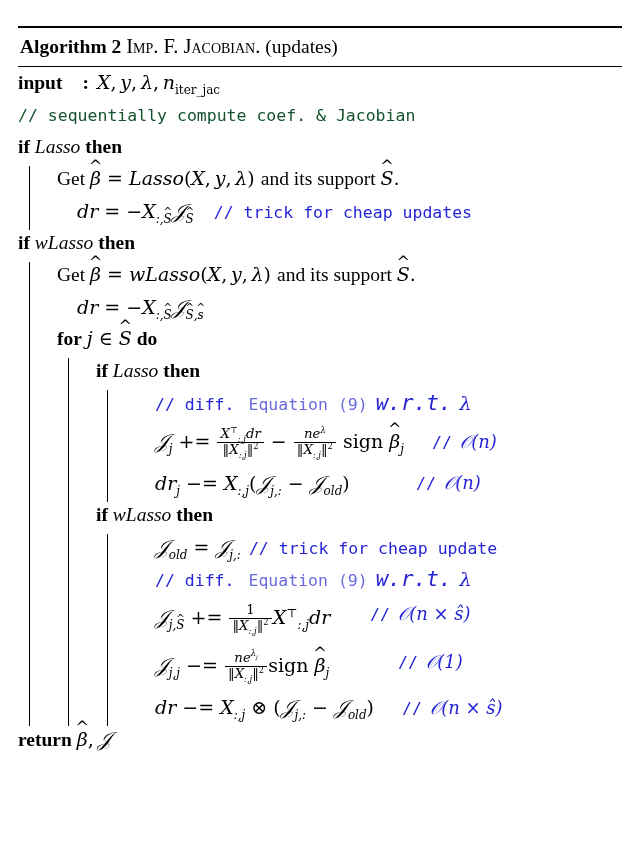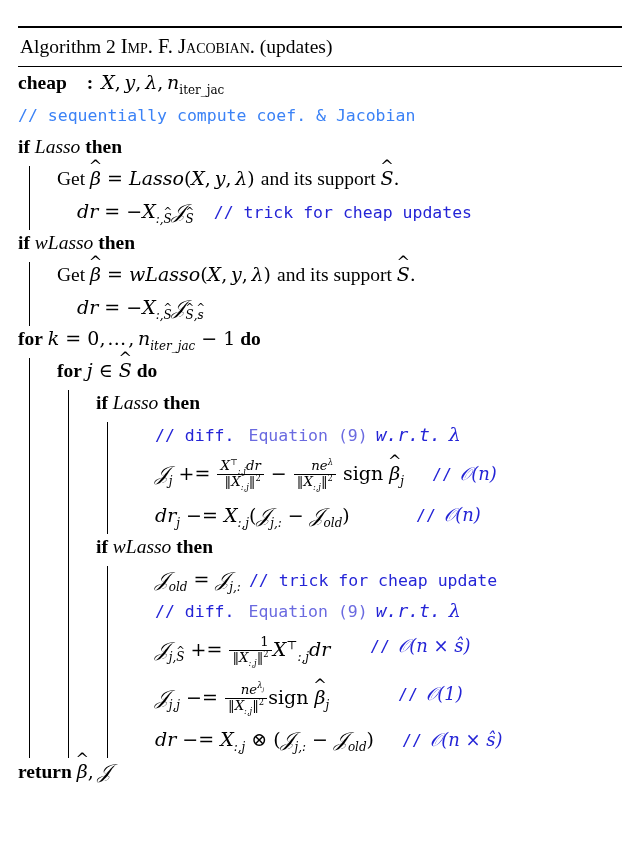--- a/index.html
+++ b/index.html
@@ -37,21 +37,21 @@
     padding: 0;
     height: 0;
   }
 
   .caption {
     font-size: 19.5px;
     line-height: 1.45;
     padding: 4px 0 4px 2px;
     white-space: nowrap;
   }
-  .caption b { font-weight: normal; }
+  .caption b { font-weight: bold; }
   .smallcaps {
     font-variant: small-caps;
     font-size: 20.5px;
   }
 
   .body-lines {
     padding: 3px 0 4px 0;
   }
 
   .line {
@@ -114,35 +114,35 @@
   }
 
   
   .cmt {
     font-family: "DejaVu Sans Mono", "Liberation Mono", monospace;
     font-size: 16.5px;
     font-style: normal;
   }
   .cmt-i {
     font-family: "DejaVu Sans Mono", "Liberation Mono", monospace;
-    font-size: 18px;
+    font-size: 21px;
     font-style: italic;
     text-align: center;
   }
   .bigO {
     font-family: "DejaVu Serif", serif;
     font-style: italic;
     font-size: 18px;
   }
 
   
   .frac {
     display: inline-block;
     vertical-align: middle;
-    text-align: right;
+    text-align: center;
     font-size: 0.70em;
     line-height: 1.12;
     position: relative;
     top: -0.08em;
     margin: 0 1px;
   }
   .frac .num { display: block; padding: 0 3px; }
   .frac .den {
     display: block;
     border-top: 1px solid #000;
@@ -168,26 +168,26 @@
     <b>Algorithm 2</b>
     <span class="smallcaps">Imp. F. Jacobian.</span>
     <span>(updates)</span>
   </div>
 
   <hr class="rule-thin">
 
   <div class="body-lines">
 
     <div class="line ind0">
-      <span class="kw">cheap</span><span class="sp sp20"></span><span class="kw">:</span><span class="sp sp8"></span><span class="m">X<span class="mu">,</span> y<span class="mu">,</span> λ<span class="mu">,</span> n<sub class="sn">iter_jac</sub></span>
-    </div>
-
-
-    <div class="line ind0">
-      <span class="cmt" style="color:#3b82f6">// sequentially compute coef.  &amp; Jacobian</span>
+      <span class="kw">input</span><span class="sp sp20"></span><span class="kw">:</span><span class="sp sp8"></span><span class="m">X<span class="mu">,</span> y<span class="mu">,</span> λ<span class="mu">,</span> n<sub class="sn">iter_jac</sub></span>
+    </div>
+
+
+    <div class="line ind0">
+      <span class="cmt" style="color:#14532d">// sequentially compute coef.  &amp; Jacobian</span>
     </div>
 
     <div class="line ind0">
       <span class="kw">if</span>
       <span class="it">Lasso</span>
       <span class="kw">then</span>
     </div>
 
     <div class="line ind1">
       <span class="guide" style="left:11px"></span>
@@ -218,25 +218,20 @@
       </span>
       <span>and its support</span>
       <span class="m"><span class="hat">S<span class="hmark">^</span></span><span class="mu">.</span></span>
     </div>
 
     <div class="line ind1">
       <span class="guide" style="left:11px"></span>
       <span class="sp sp20"></span><span class="m">dr<span class="mu"> = −</span>X<sub class="s">:,<span class="hat">S<span class="hmark">^</span></span></sub><span class="cal">𝒥</span><sub class="s"><span class="hat">S<span class="hmark">^</span></span>,<span class="hat">s<span class="hmark">^</span></span></sub></span>
     </div>
 
-    <div class="line ind0">
-      <span class="kw">for</span>
-      <span class="m">k<span class="mu"> = 0<span style="font-style:normal">, … ,</span></span> n<sub class="s">iter_jac</sub><span class="mu"> − 1</span></span>
-      <span class="kw">do</span>
-    </div>
 
     <div class="line ind1">
       <span class="guide" style="left:11px"></span>
       <span class="kw">for</span>
       <span class="m">j<span class="mu"> ∈ </span><span class="hat">S<span class="hmark">^</span></span></span>
       <span class="kw">do</span>
     </div>
 
     <div class="line ind2">
       <span class="guide" style="left:11px"></span>

